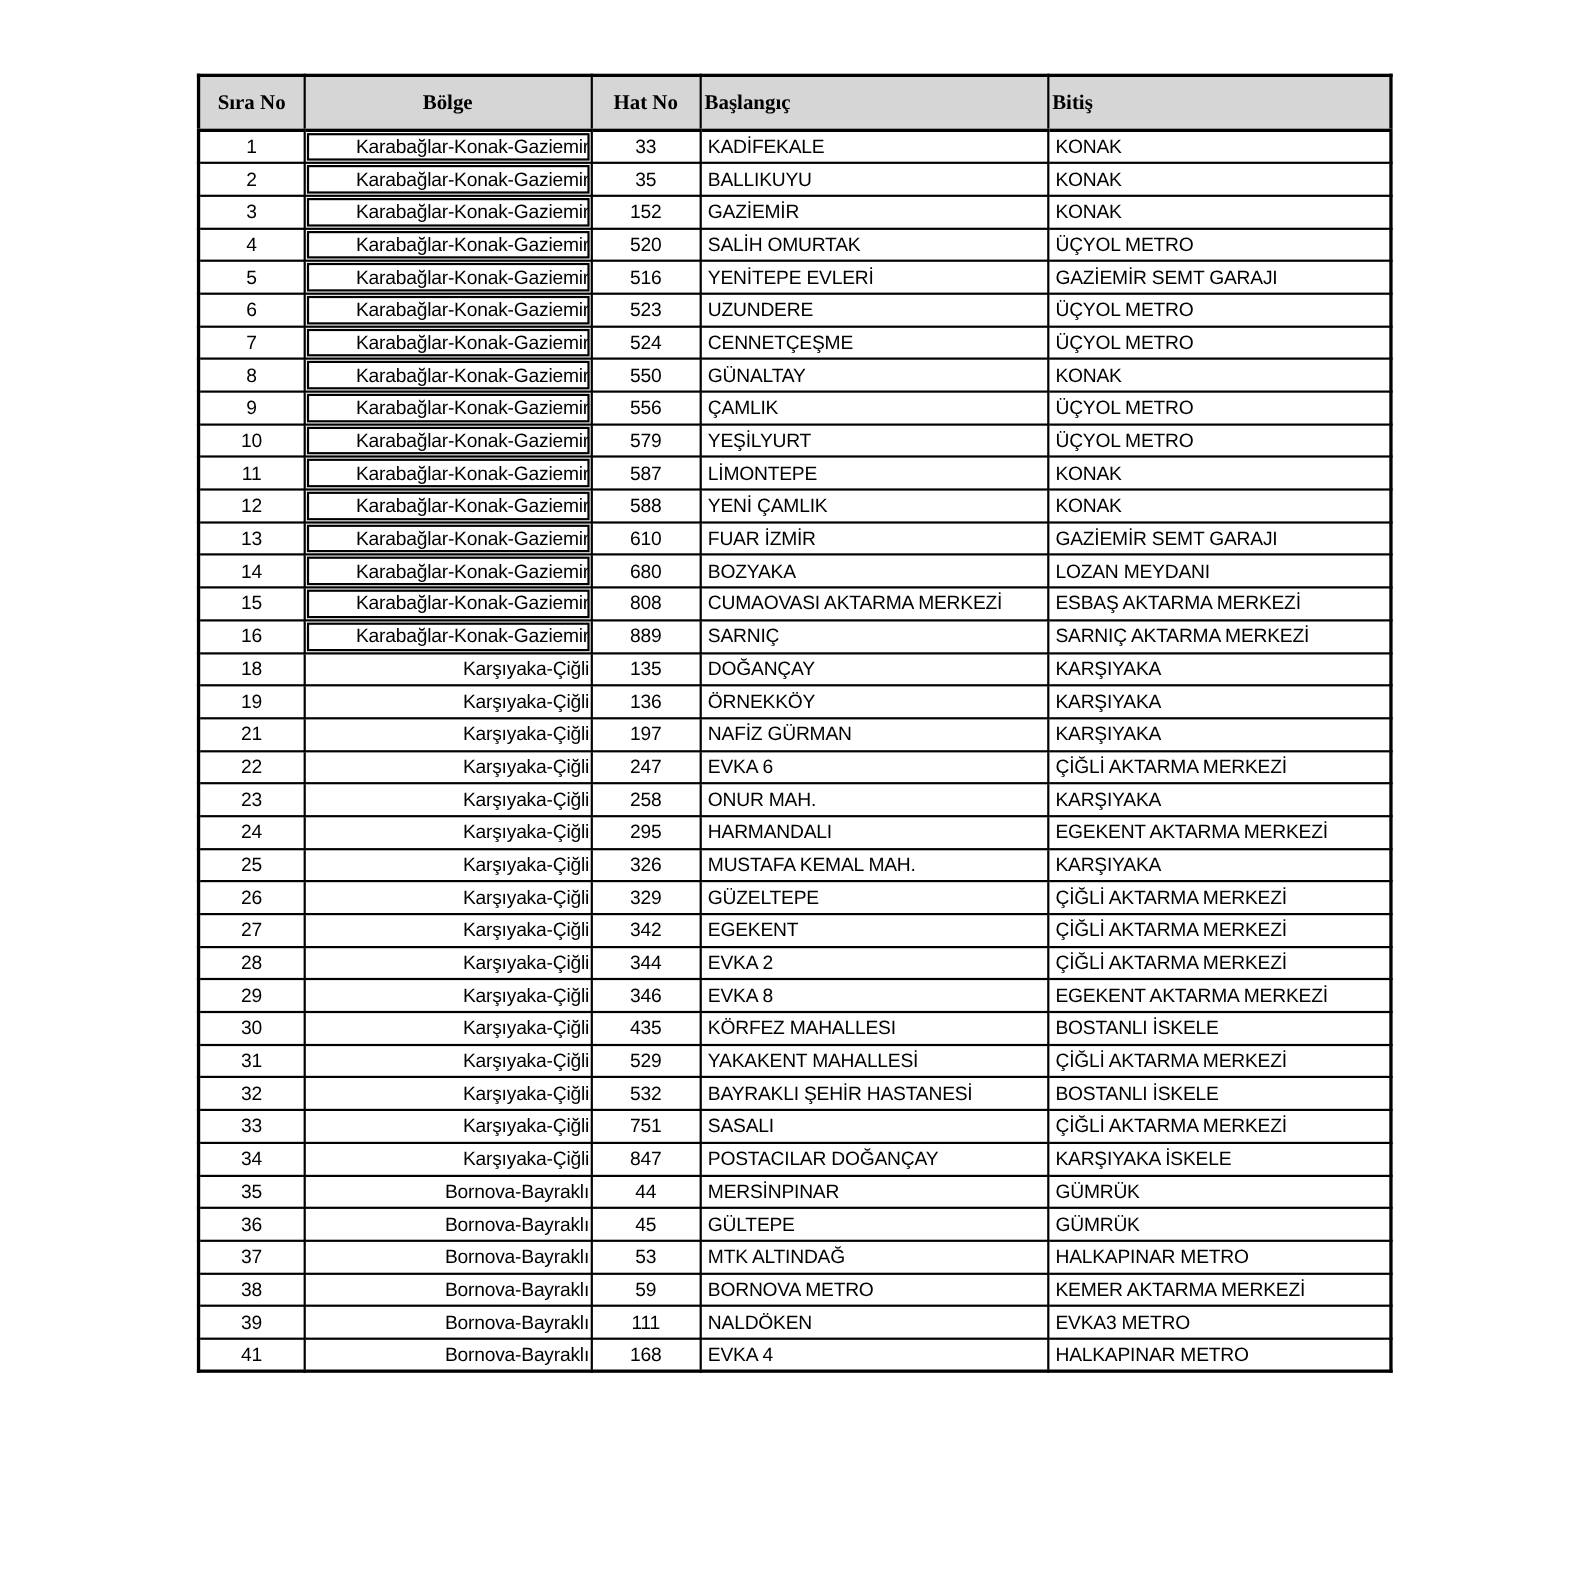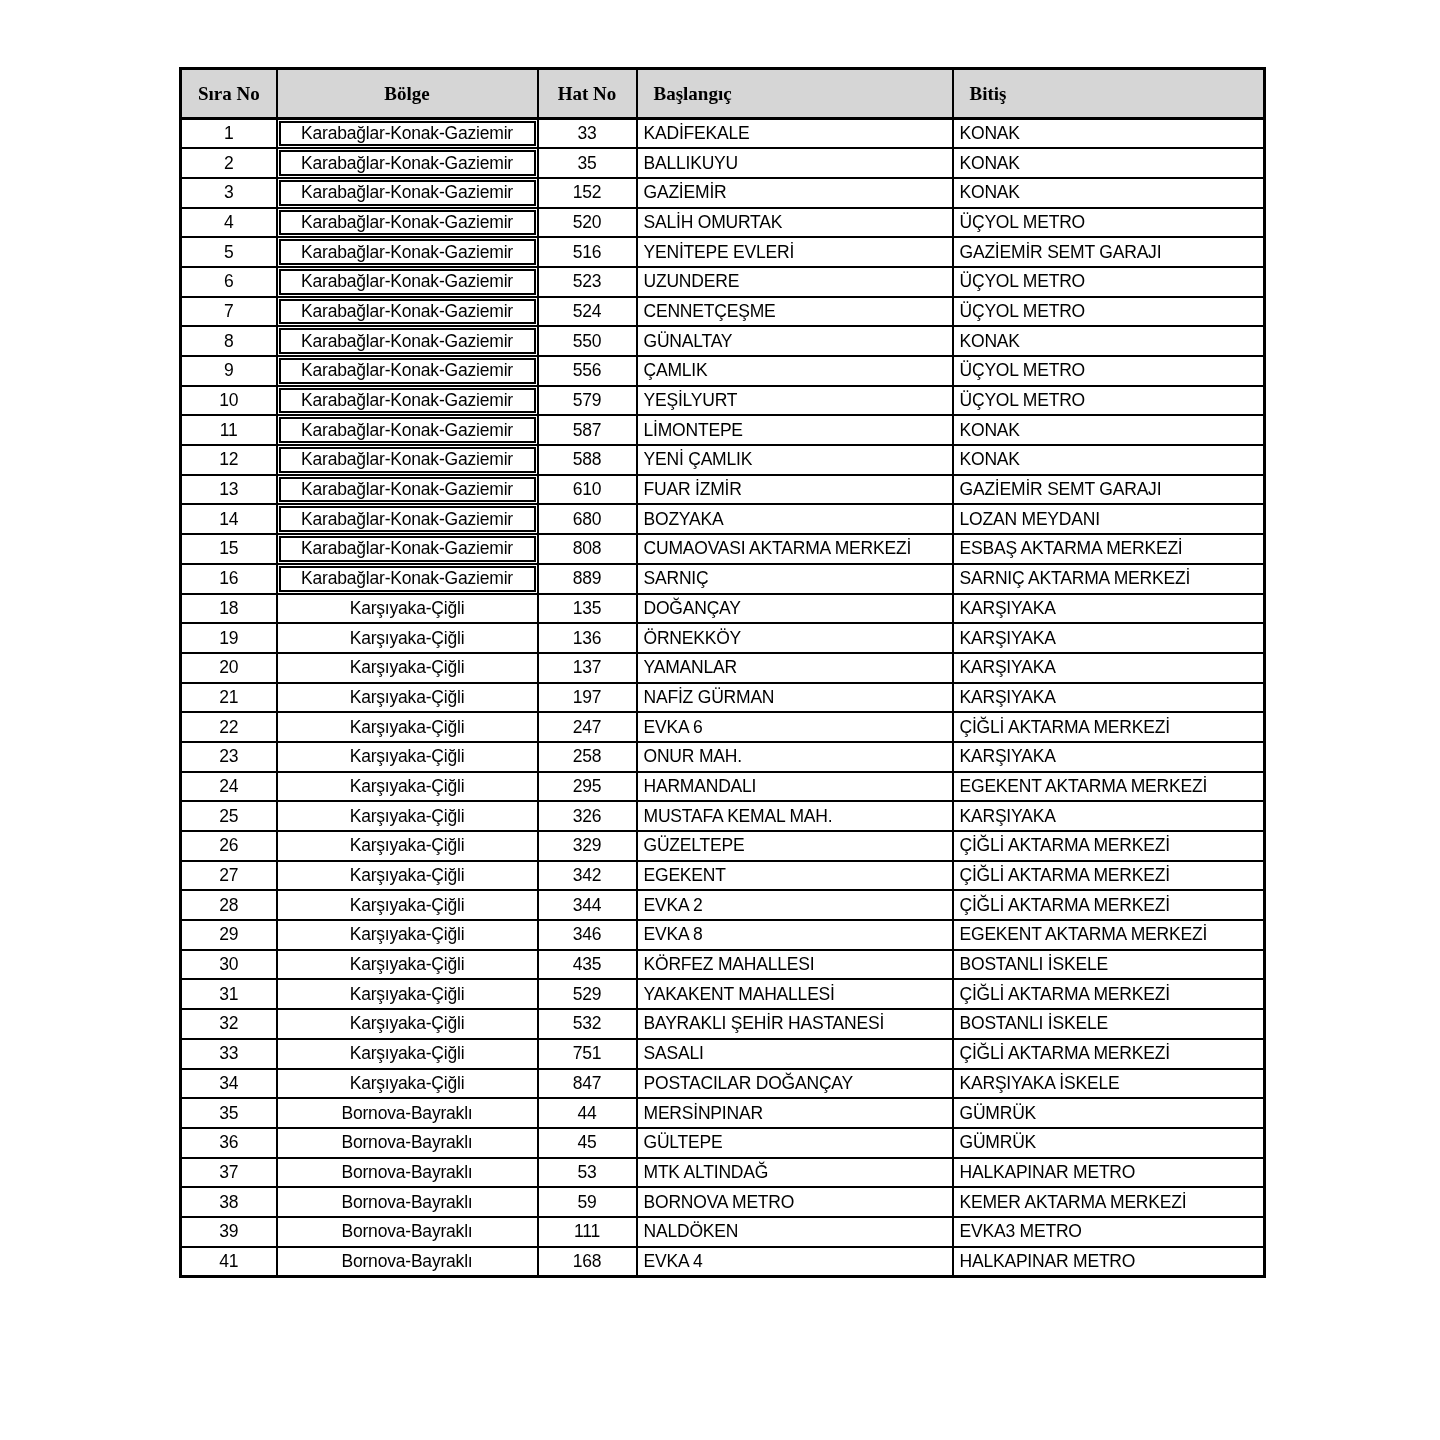--- a/index.html
+++ b/index.html
@@ -45,34 +45,34 @@
     font-family: "Liberation Serif", serif;
     font-weight: bold;
     font-size: 19px;
     border-bottom: 3px solid #000000;
   }
   th.c-sira, th.c-bolge, th.c-hat {
     text-align: center;
   }
   th.c-bas, th.c-bitis {
     text-align: left;
-    padding-left: 16px;
+    padding-left: 3px;
   }
   table.routes tbody tr {
     height: 29.7px;
   }
   table.routes tbody td {
     font-size: 17.5px;
     letter-spacing: -0.2px;
   }
   td.c-sira, td.c-hat {
     text-align: center;
   }
   td.c-bolge {
-    text-align: center;
+    text-align: right;
     position: relative;
   }
   td.c-bolge.boxed::after {
     content: "";
     position: absolute;
     left: 1px; right: 1px; top: 1px; bottom: 1px;
     border: 2px solid #000000;
     pointer-events: none;
   }
   td.c-bas, td.c-bitis {
@@ -240,27 +240,20 @@
   </tr>
 
   <tr>
     <td class="c-sira">19</td>
     <td class="c-bolge">Karşıyaka-Çiğli</td>
     <td class="c-hat">136</td>
     <td class="c-bas">ÖRNEKKÖY</td>
     <td class="c-bitis">KARŞIYAKA</td>
   </tr>
 
-  <tr>
-    <td class="c-sira">20</td>
-    <td class="c-bolge">Karşıyaka-Çiğli</td>
-    <td class="c-hat">137</td>
-    <td class="c-bas">YAMANLAR</td>
-    <td class="c-bitis">KARŞIYAKA</td>
-  </tr>
 
   <tr>
     <td class="c-sira">21</td>
     <td class="c-bolge">Karşıyaka-Çiğli</td>
     <td class="c-hat">197</td>
     <td class="c-bas">NAFİZ GÜRMAN</td>
     <td class="c-bitis">KARŞIYAKA</td>
   </tr>
 
   <tr>

